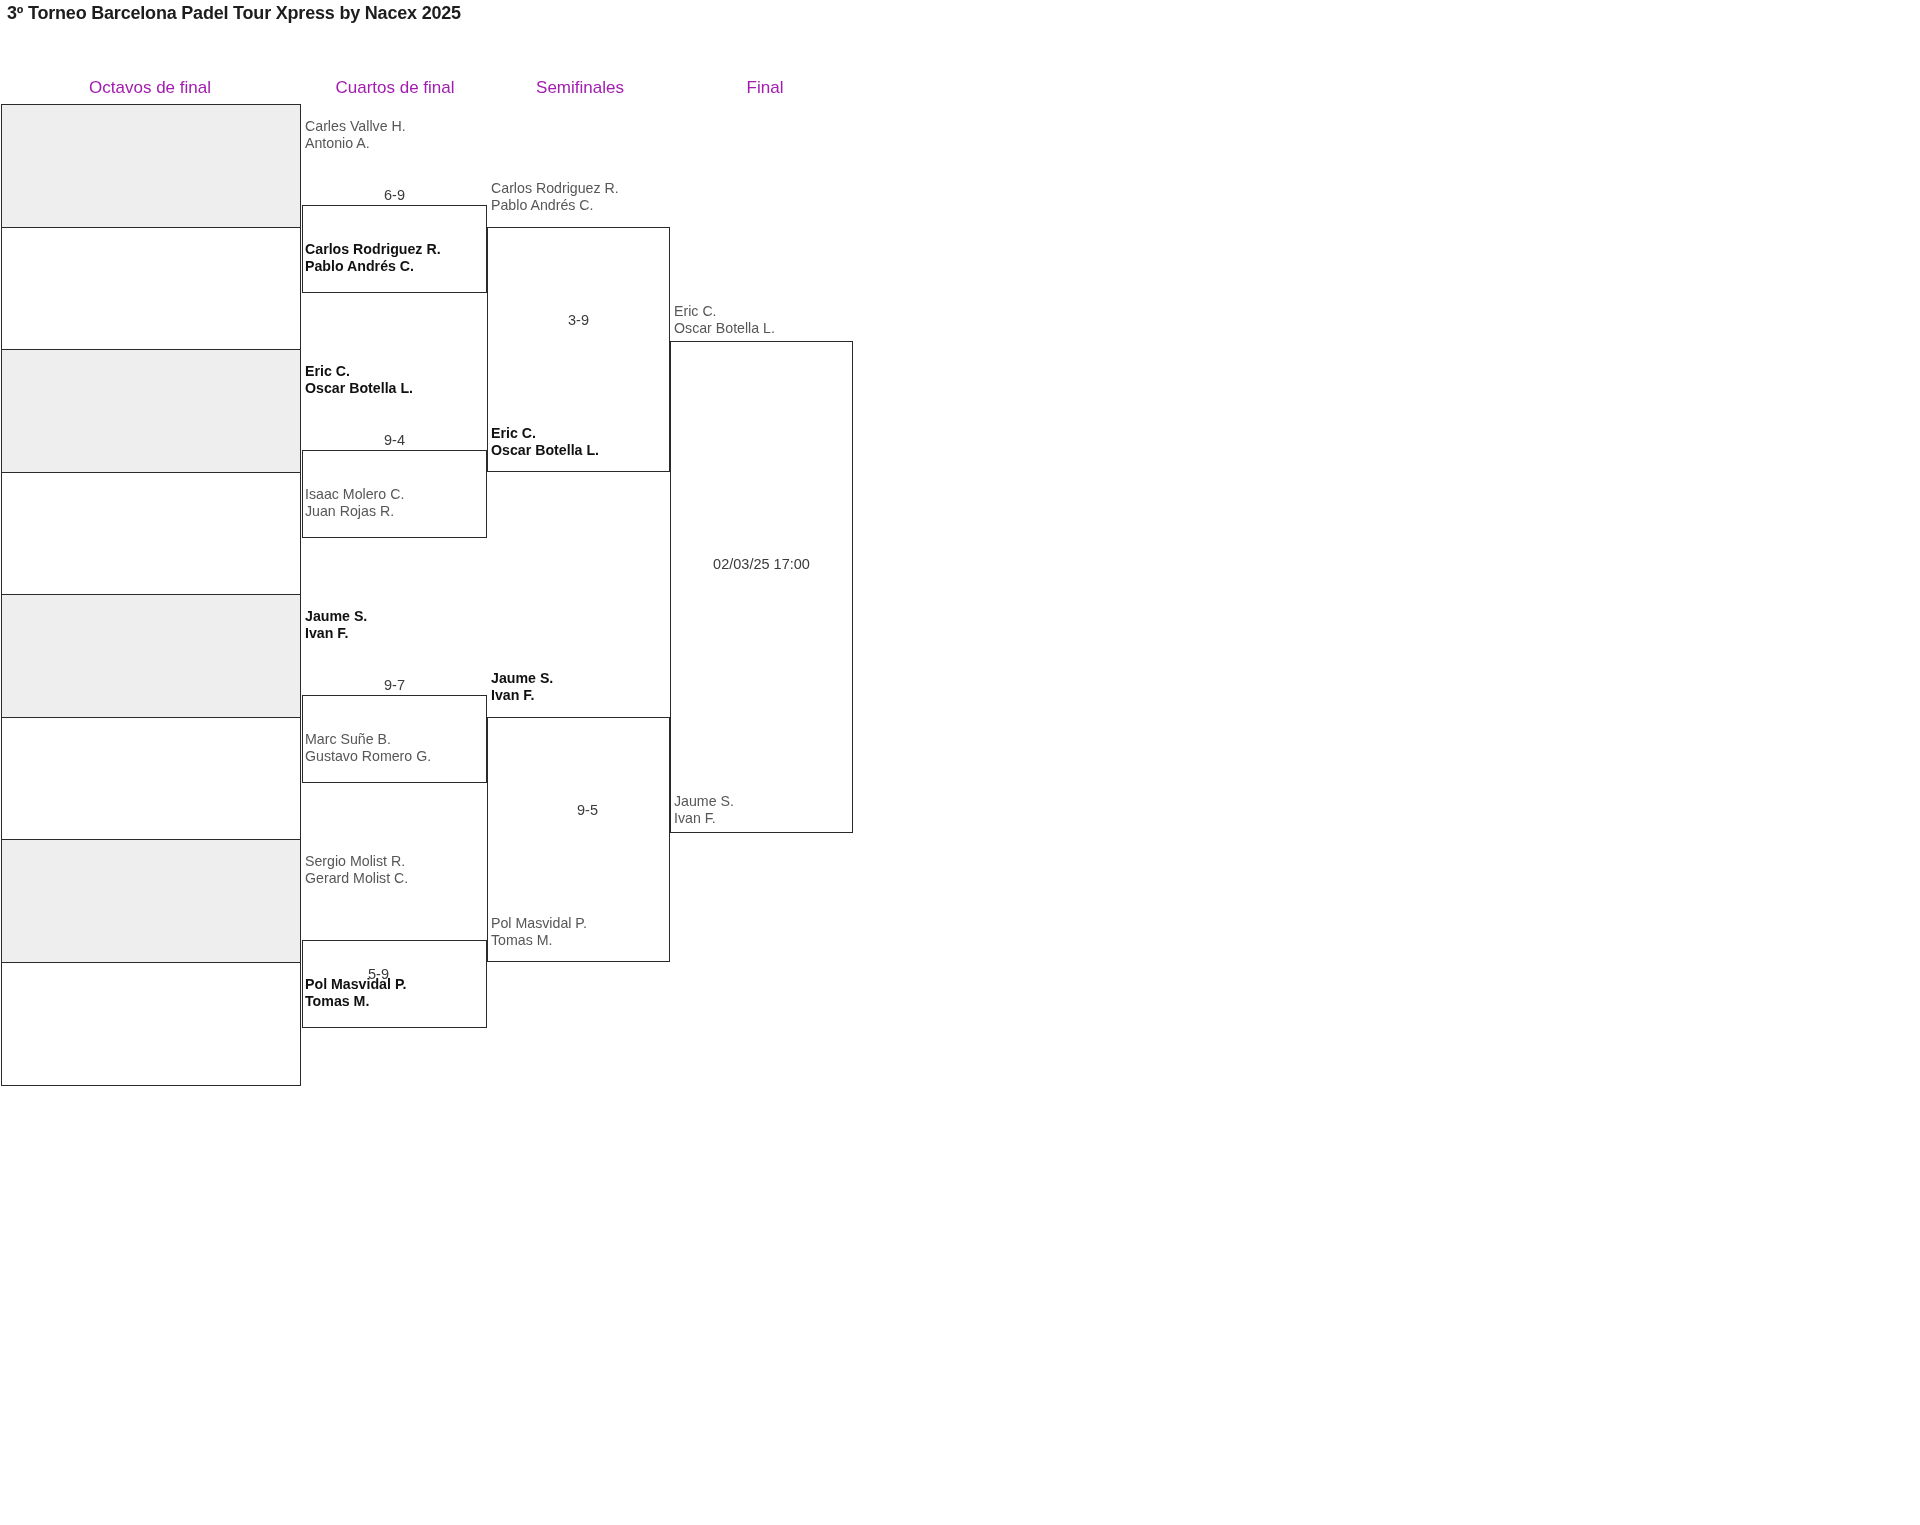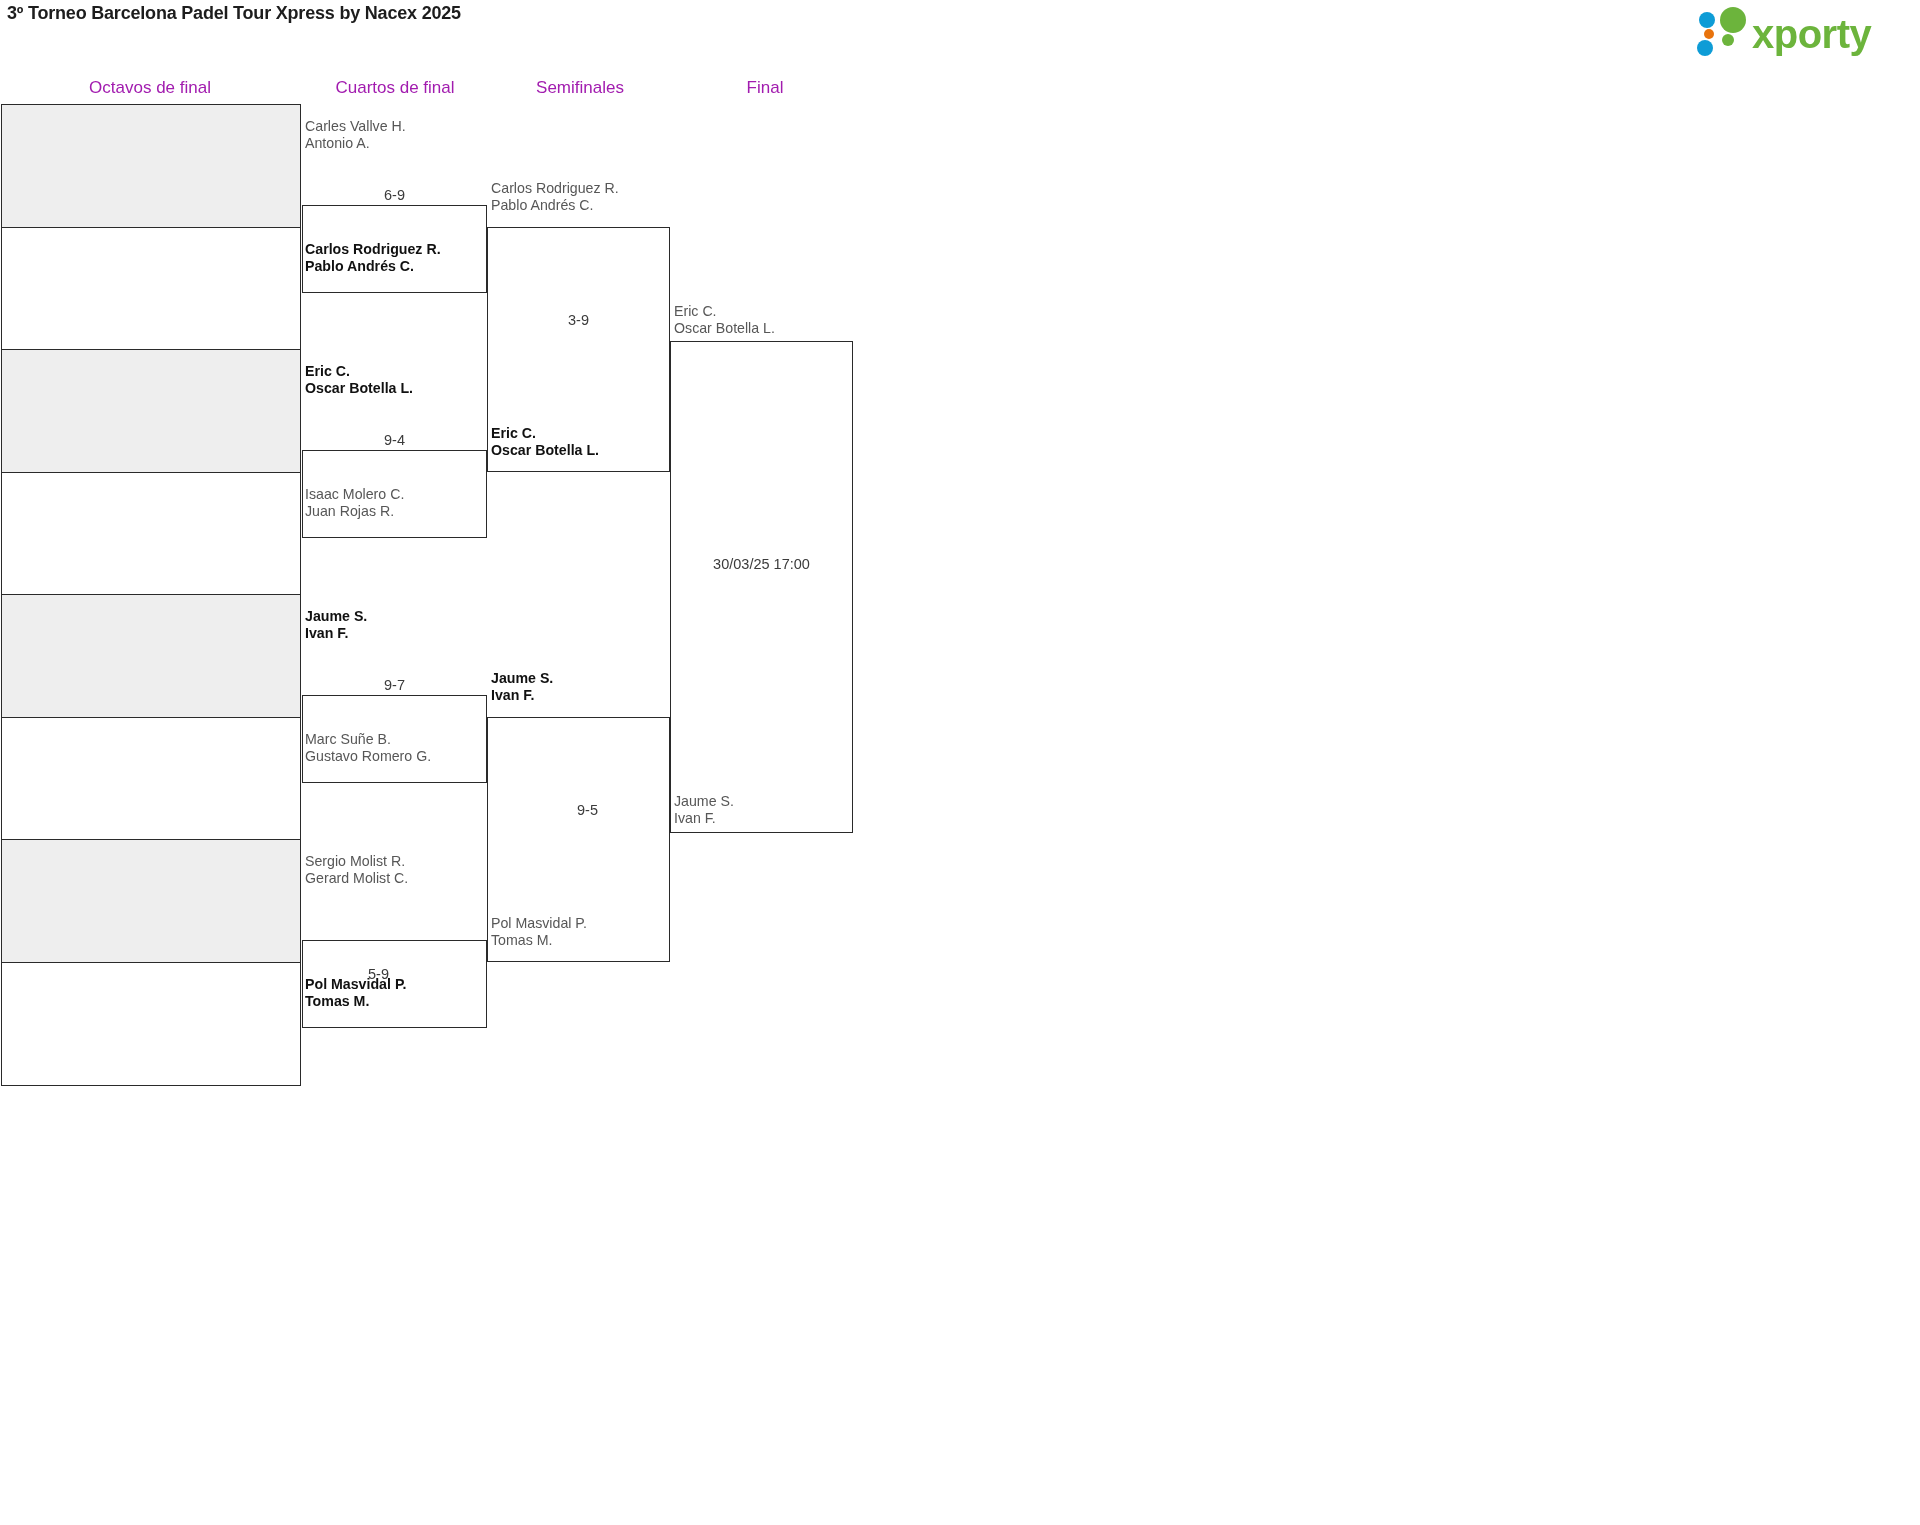--- a/index.html
+++ b/index.html
@@ -139,30 +139,20 @@
     white-space: nowrap;
   }
   .team-label .ln { display: block; }
 </style>
 </head>
 <body>
 
 <div id="header-block">
   <div id="tournament-title">3º Torneo Barcelona Padel Tour Xpress by Nacex 2025</div>
 
-  <div id="brand-logo">
-    <svg viewBox="0 0 220 54" width="220" height="54">
-      <circle cx="17" cy="15" r="8" fill="#0E9CD6"></circle>
-      <circle cx="43" cy="15" r="13" fill="#6CB43C"></circle>
-      <circle cx="19" cy="29" r="5" fill="#E8730C"></circle>
-      <circle cx="38" cy="35" r="6" fill="#6CB43C"></circle>
-      <circle cx="15" cy="43" r="8" fill="#0E9CD6"></circle>
-      <text x="62" y="43" font-family="Liberation Sans, sans-serif" font-size="40" font-weight="bold" fill="#6CB43C" letter-spacing="-0.5">xporty</text>
-    </svg>
-  </div>
 </div>
 
 <div class="round-header" id="rh-0" style="left:30px;width:240px;">Octavos de final</div>
 <div class="round-header" id="rh-1" style="left:275px;width:240px;">Cuartos de final</div>
 <div class="round-header" id="rh-2" style="left:460px;width:240px;">Semifinales</div>
 <div class="round-header" id="rh-3" style="left:645px;width:240px;">Final</div>
 
 <div id="r16-column">
     <div class="r16-match shaded">
       <div class="seed-num top"></div>
@@ -325,21 +315,21 @@
     <div class="bx-score" style="left: 487px; width: 201px; top: 802px;">9-5</div>
     <div class="team-label" style="left: 491px; top: 670px;">
       <span class="ln winner">Jaume S.</span>
       <span class="ln winner">Ivan F.</span>
     </div>
     <div class="team-label" style="left: 491px; top: 915px;">
       <span class="ln loser">Pol Masvidal P.</span>
       <span class="ln loser">Tomas M.</span>
     </div>
     <div class="bx" style="left: 670px; top: 341px; width: 183px; height: 492px;"></div>
-    <div class="bx-score" style="left: 670px; width: 183px; top: 556px;">30/03/25 17:00</div>
+    <div class="bx-score" style="left: 670px; width: 183px; top: 556px;">02/03/25 17:00</div>
     <div class="team-label" style="left: 674px; top: 303px;">
       <span class="ln loser">Eric C.</span>
       <span class="ln loser">Oscar Botella L.</span>
     </div>
     <div class="team-label" style="left: 674px; top: 793px;">
       <span class="ln loser">Jaume S.</span>
       <span class="ln loser">Ivan F.</span>
     </div>
   </div>
 

